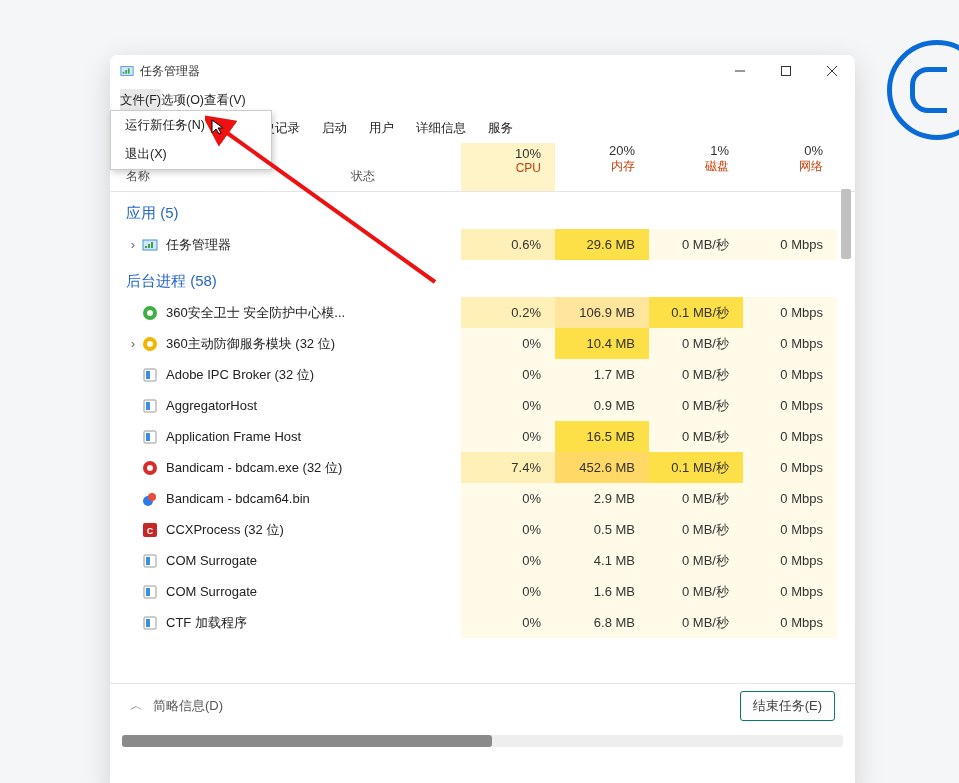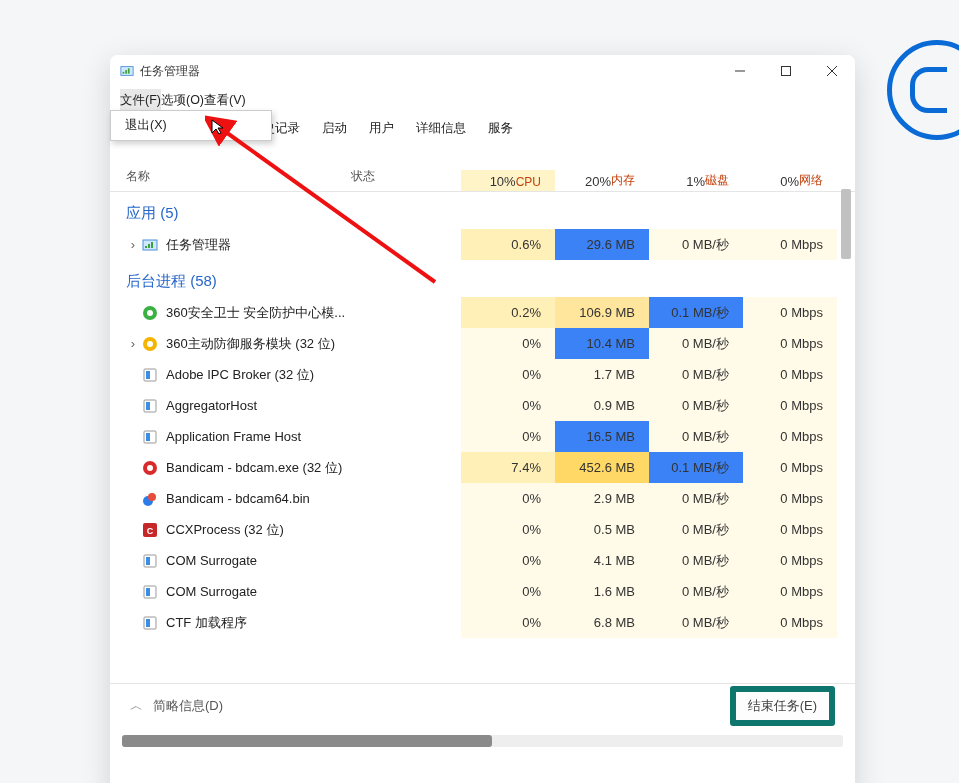--- a/index.html
+++ b/index.html
@@ -17,46 +17,46 @@
 .tabbar{height:30px;display:flex;align-items:center;padding:0 10px;font-size:12.5px;color:#222;position:relative}
 .tab{padding:6px 10px 7px;cursor:default;border:1px solid transparent;position:relative;top:1px}
 .tab.active{}
 .dropdown{position:absolute;left:110px;top:110px;width:160px;background:#fff;border:1px solid #ccc;box-shadow:2px 3px 6px rgba(0,0,0,.18);z-index:50}
 .dropdown-item{padding:6px 14px;font-size:12.5px;color:#222;cursor:default}
 .content{position:relative;height:540px;border-bottom:1px solid #e5e5e5}
 .grid{position:absolute;left:0;top:0;right:0;bottom:0;overflow:hidden}
 .cols-head{display:flex;height:48px;align-items:flex-end;font-size:12px;color:#555;border-bottom:1px solid #e5e5e5;padding-right:18px}
 .col-name{flex:1;padding:0 0 6px 16px;display:flex;align-items:flex-end;height:100%}
 .col-status{width:110px;padding-bottom:6px}
-.col-val{width:80px;text-align:right;padding:4px 14px 2px 0;display:flex;align-items:flex-end;justify-content:flex-end}
+.col-val{width:80px;text-align:right;padding:4px 14px 16px 0;display:flex;flex-direction:column;align-items:flex-end;justify-content:flex-end}
 .col-val .pct{color:#333;font-size:13px}
 .col-val .lbl{color:#c2410c;font-size:12px}
 .col-val.hot{background:#fff3c8}
 .body{overflow:hidden;height:492px;position:relative}
 .scroll{position:absolute;right:4px;top:4px;width:12px;height:484px}
 .scroll-thumb{position:absolute;top:42px;right:0;width:10px;height:70px;background:#c1c1c1;border-radius:2px}
 .section-hd{color:#2666c9;font-size:15px;padding:12px 0 6px 16px}
 .row{display:flex;align-items:center;height:31px;font-size:13px;padding-right:18px}
 .row .name{flex:1;display:flex;align-items:center;padding-left:16px;overflow:hidden;white-space:nowrap;text-overflow:ellipsis}
 .row .status{width:110px}
 .row .cell{width:80px;text-align:right;padding-right:14px;height:100%;display:flex;align-items:center;justify-content:flex-end;color:#333}
 .row .chev{width:14px;display:inline-flex;justify-content:center;color:#666;margin-right:2px}
 .row .chev.none{visibility:hidden}
 .row .icon{width:16px;height:16px;margin-right:8px;display:inline-flex;align-items:center;justify-content:center}
 .row .icon svg{width:16px;height:16px}
-.heat-1{background:#3b82f6}
+.heat-1{background:#fde047}
 .heat-0{background:#fffbe8}
 .heat-2{background:#ffe69c}
 .heat-3{background:#ffd866}
 .heat-cpu1{background:#fff0b8}
 .hsb{position:absolute;left:12px;right:12px;bottom:50px;height:12px;background:#eee;border-radius:3px}
 .hsb-thumb{position:absolute;left:0;top:0;height:12px;width:370px;background:#8a8a8a;border-radius:3px}
 .footer{height:44px;display:flex;align-items:center;padding:0 20px;font-size:13px;color:#555}
 .footer .chev-up{margin-right:10px;color:#777}
-.footer-btn{margin-left:auto;padding:5px 12px;color:#444;border:6px solid #0f766e;border-radius:3px;background:#fdfdfd}
+.footer-btn{margin-left:auto;padding:5px 12px;color:#444;border:1px solid #0f766e;border-radius:3px;background:#fdfdfd}
 .arrow{position:absolute;left:205px;top:112px;z-index:90;pointer-events:none}
 .badge-circle{position:absolute;right:-28px;top:40px;width:90px;height:90px;border:5px solid #0a6ad6;border-radius:50%;background:transparent}
 .badge-circle::after{content:"";position:absolute;left:18px;top:22px;width:32px;height:36px;border:5px solid #0a6ad6;border-right:none;border-radius:18px 0 0 18px}
 </style>
 </head>
 <body>
 
 <div class="badge-circle"></div>
 
 <div class="window">
@@ -351,20 +351,21 @@
     </div>
 
   <div class="footer">
     <span class="chev-up">︿</span>
     <span>简略信息(D)</span>
     <span class="footer-btn">结束任务(E)</span>
   </div>
 </div>
 
 <div class="dropdown">
+  <div class="dropdown-item">运行新任务(N)</div>
   <div class="dropdown-item">退出(X)</div>
 </div>
 
 <svg class="arrow" width="250" height="190">
   <defs>
       <marker id="ah" viewBox="0 0 10 10" refX="2" refY="5" markerWidth="8" markerHeight="8" orient="auto">
         <path d="M0,0 L10,5 L0,10 z" fill="#e11"></path>
       </marker>
     </defs>
   <line x1="230" y1="170" x2="18" y2="18" stroke="#e11" stroke-width="4" marker-end="url(#ah)"></line>

